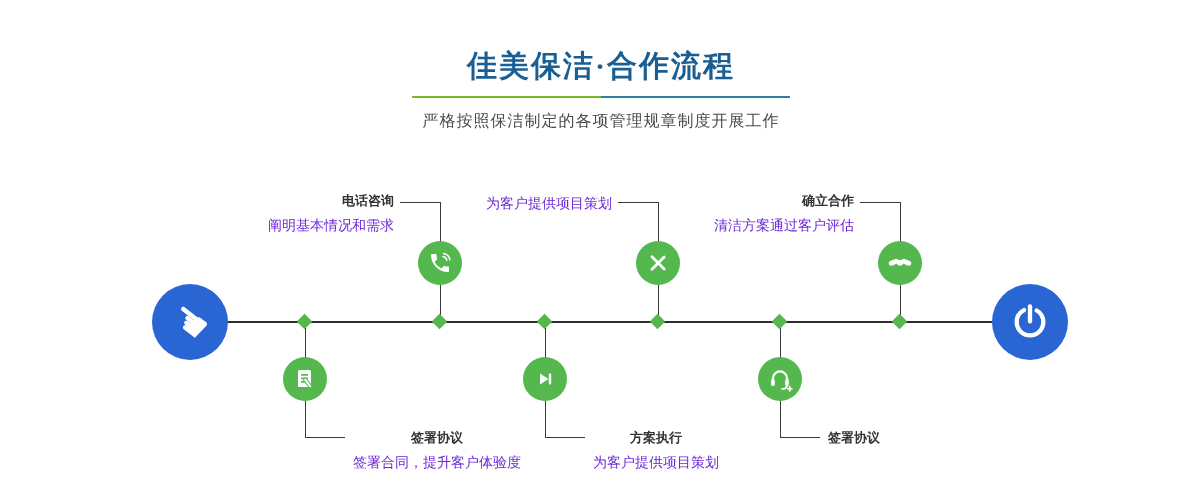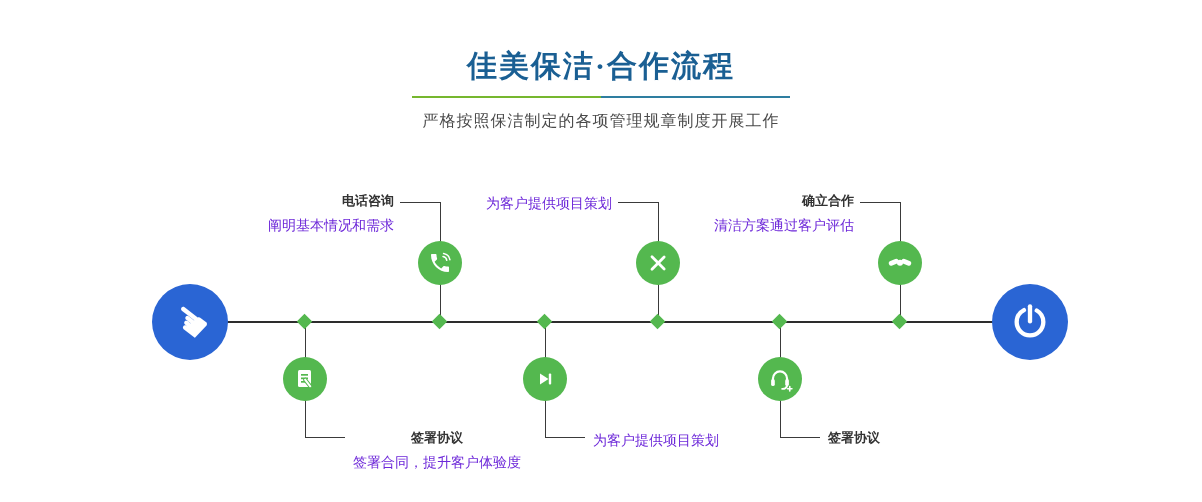--- a/index.html
+++ b/index.html
@@ -135,20 +135,21 @@
 
   <div class="vline" style="left:545px;top:322px;height:115px;"></div>
   <div class="hline" style="left:545px;top:437px;width:40px;"></div>
   <div class="step-circle" style="left:523px;top:357px;">
     <svg width="24" height="24" viewBox="0 0 24 24">
       <polygon points="7,6.5 15.5,12 7,17.5" fill="#fff"></polygon>
       <rect x="15.8" y="6.5" width="2.4" height="11" rx="1" fill="#fff"></rect>
     </svg>
   </div>
   <div class="step-label bottom" style="left:593px;top:427px;">
+    <div class="step-title">方案执行</div>
     <div class="step-desc">为客户提供项目策划</div>
   </div>
 
   <div class="vline" style="left:780px;top:322px;height:115px;"></div>
   <div class="hline" style="left:780px;top:437px;width:40px;"></div>
   <div class="step-circle" style="left:758px;top:357px;">
     <svg width="26" height="26" viewBox="0 0 24 24">
       <path d="M5.5 13.5v-2a6.5 6.5 0 0 1 13 0v2" fill="none" stroke="#fff" stroke-width="2" stroke-linecap="round"></path>
       <rect x="3.8" y="12" width="3.4" height="6.5" rx="1.7" fill="#fff"></rect>
       <rect x="16.8" y="12" width="3.4" height="6.5" rx="1.7" fill="#fff"></rect>

